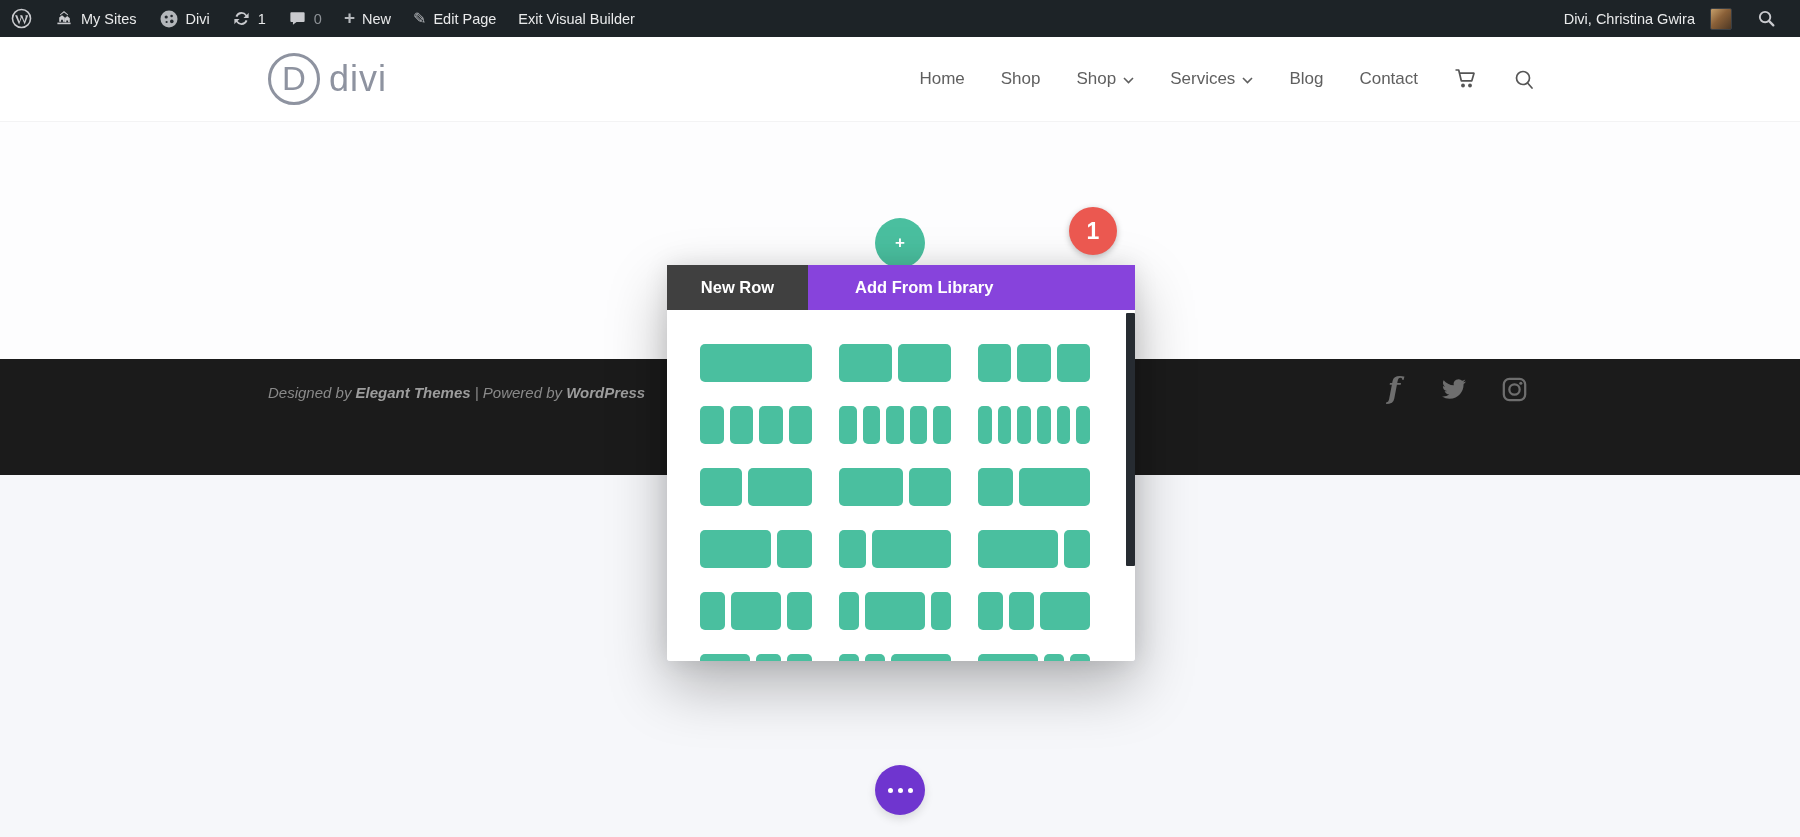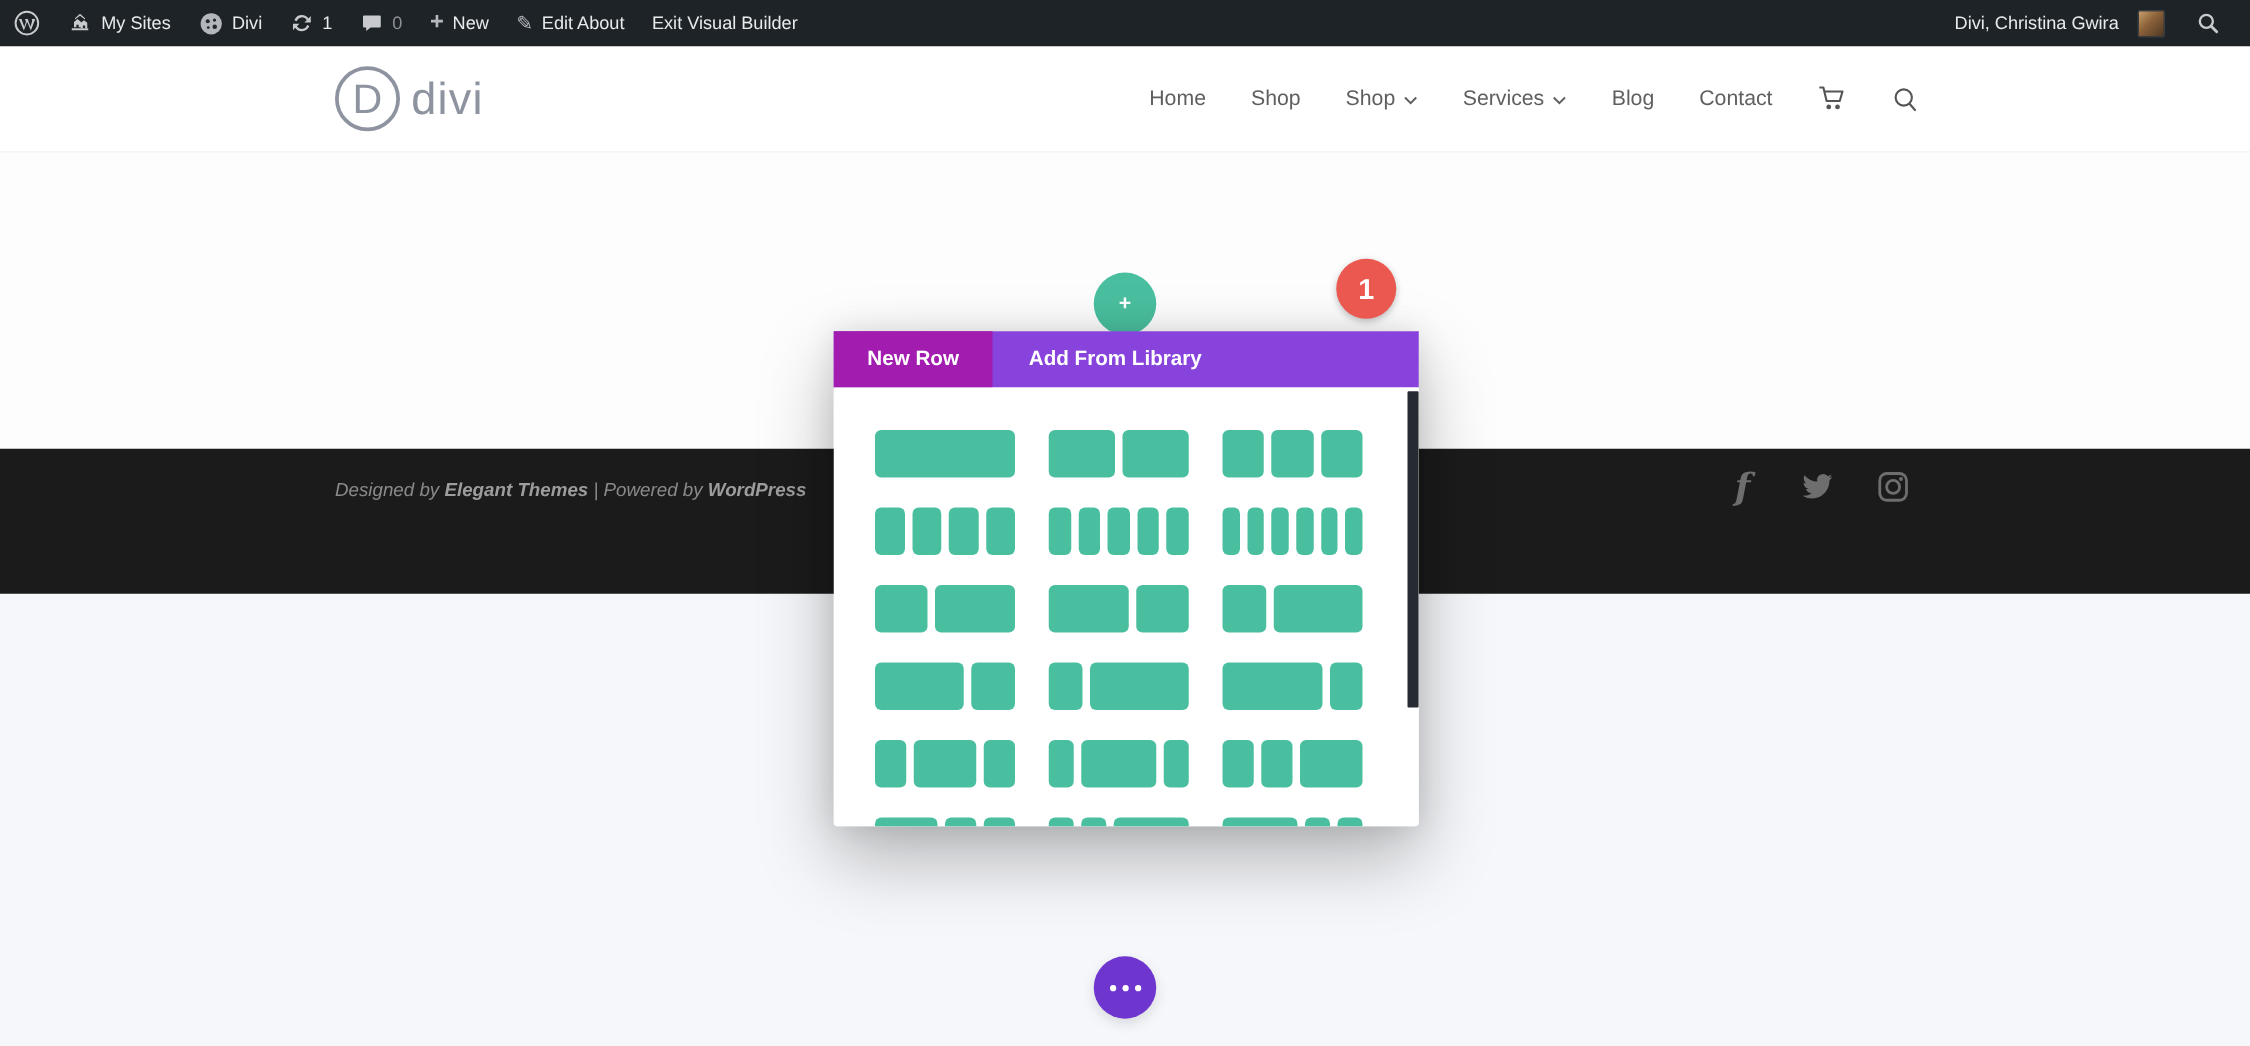--- a/index.html
+++ b/index.html
@@ -67,22 +67,22 @@
     border-left:17px solid transparent; border-right:17px solid transparent;
     border-bottom:17px solid #7a2fc7; }
   .modal-title { color:#fff; font-size:21px; font-weight:bold; margin-left:33px; }
   .close-zone { position:absolute; right:17px; top:5px; width:49px; height:53px;
     border:2px dotted #ff4136; display:flex; align-items:center; justify-content:center;
     cursor:pointer; }
   .close-x { color:#fff; font-size:19px; line-height:1; }
   .modal-tabs { display:flex; height:45px; background:#8743dc; color:#fff;
     font-size:16.5px; font-weight:bold; }
   .tab { display:flex; align-items:center; cursor:pointer; }
-  .tab.active { width:127px; justify-content:center; background:#a21caf; }
-  .tab.inactive { padding-left:29px; }
+  .tab.active { width:141px; justify-content:center; background:#404040; }
+  .tab.inactive { padding-left:47px; }
   .modal-body { position:relative; height:351px; background:#fff; overflow:hidden;
     border-radius:0 0 3px 3px; }
   .layout-grid { display:grid; grid-template-columns:repeat(3,112px);
     column-gap:27px; row-gap:24px; padding:34px 0 0 33px; }
   .layout-option { height:38px; display:flex; gap:6px; cursor:pointer; }
   .layout-col { flex-basis:0; background:#4abf9f; border-radius:5px; }
   .modal-scrollbar { position:absolute; right:0; top:3px; width:9px; height:253px;
     background:#262b31; border-radius:1px; cursor:pointer; }
 
   
@@ -145,21 +145,21 @@
           </svg>
         </span>
         <span class="ab-count-dim">0</span>
       </div>
       <div class="ab-item">
         <span class="ab-plus">+</span>
         <span>New</span>
       </div>
       <div class="ab-item">
         <span class="ab-pencil">✎</span>
-        <span>Edit About</span>
+        <span>Edit Page</span>
       </div>
       <div class="ab-item">
         <span>Exit Visual Builder</span>
       </div>
     </div>
     <div class="ab-right">
       <div class="ab-item">
         <span>Divi, Christina Gwira</span>
         <span class="avatar"></span>
       </div>

